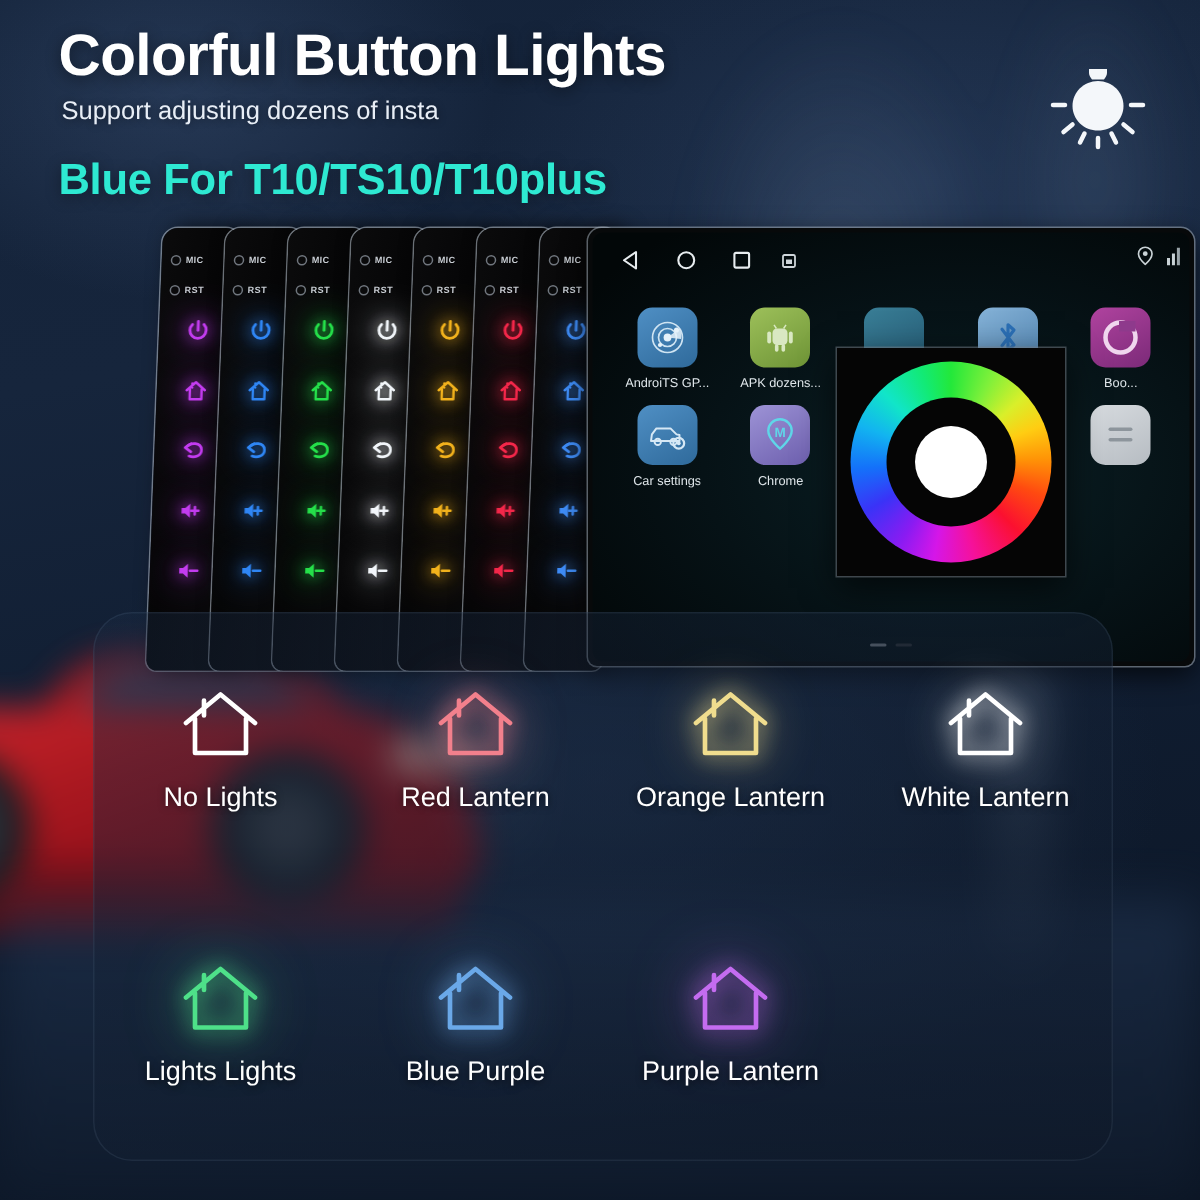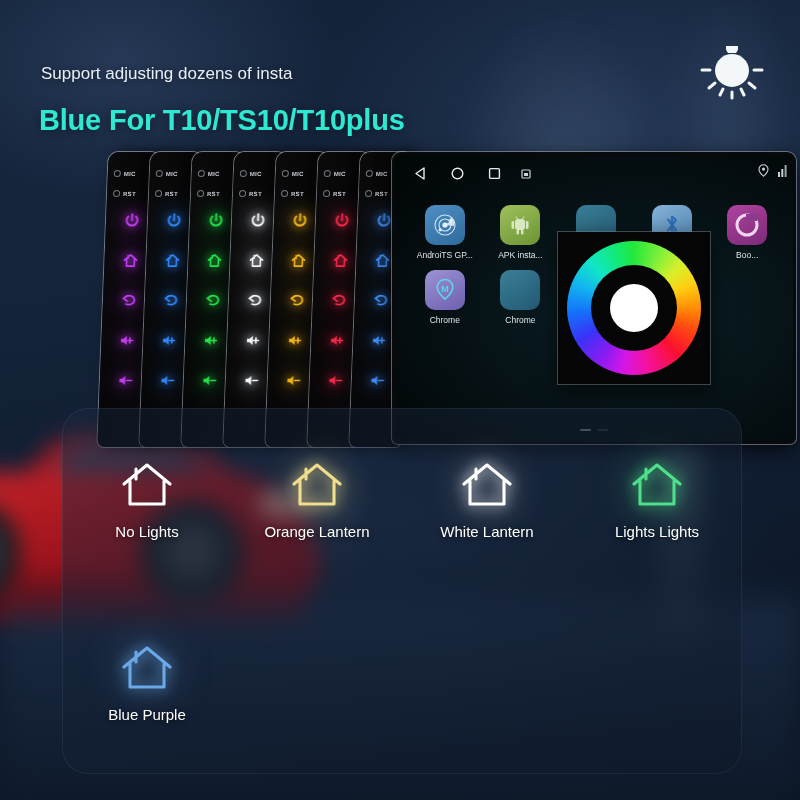--- a/index.html
+++ b/index.html
@@ -104,21 +104,21 @@
     border-radius:50%;background:#ffffff;}
 
   
   .legend{position:absolute;left:62px;top:408px;width:680px;height:366px;border-radius:26px;
     background:linear-gradient(160deg,rgba(26,42,66,.42),rgba(14,24,40,.50));
     box-shadow:inset 0 0 0 1px rgba(150,175,205,.10);}
   .lgrid{position:absolute;left:0;top:0;width:100%;height:100%;display:grid;
     grid-template-columns:repeat(4,1fr);grid-template-rows:repeat(2,1fr);}
   .lcell{display:flex;flex-direction:column;align-items:center;justify-content:center;}
   .lhouse{width:56px;height:50px;}
-  .llbl{margin-top:13px;font-size:15px;color:#ffffff;text-shadow:0 1px 5px rgba(0,0,0,.6);
+  .llbl{margin-top:13px;font-size:18px;color:#ffffff;text-shadow:0 1px 5px rgba(0,0,0,.6);
     white-space:nowrap;}
 </style>
 </head>
 <body>
 
 <div class="stage">
 
   <div class="bg"></div>
   <div class="bg-haze"></div>
 
@@ -128,20 +128,21 @@
     <div class="body"></div>
       <div class="skirt"></div>
     <div class="wheel w1"></div>
       <div class="wheel w2"></div>
       <div class="hl"></div>
   </div>
   <div class="floor"></div>
   <div class="streak s1"></div>
   <div class="streak s2"></div>
 
+  <div class="title">Colorful Button Lights</div>
   <div class="subtitle">Support adjusting dozens of insta</div>
   <div class="tagline">Blue For T10/TS10/T10plus</div>
 
   <svg class="bulb" viewBox="0 0 78 70">
     <g fill="#f4f7fa">
       <path d="M33 6h12v2.5c0 1.6-.6 2.4-1.2 3.3l-.8 1.2h-8l-.8-1.2c-.6-.9-1.2-1.7-1.2-3.3z"></path>
       <path d="M39 14c9.4 0 17 7.5 17 16.6C56 39.7 48.4 47 39 47s-17-7.3-17-16.4C22 21.5 29.6 14 39 14z"></path>
     </g>
     <g stroke="#f4f7fa" stroke-width="3" stroke-linecap="round">
       <line x1="9" y1="30" x2="17" y2="30"></line>
@@ -410,21 +411,21 @@
               <svg width="24" height="24" viewBox="0 0 24 24">
                 <rect x="7" y="6" width="10" height="11" rx="3" fill="#d9e8c2"></rect>
                 <rect x="3.5" y="8" width="2.6" height="8" rx="1.3" fill="#d9e8c2"></rect>
                 <rect x="17.9" y="8" width="2.6" height="8" rx="1.3" fill="#d9e8c2"></rect>
                 <rect x="8.6" y="16.5" width="2.4" height="5" rx="1.2" fill="#d9e8c2"></rect>
                 <rect x="13" y="16.5" width="2.4" height="5" rx="1.2" fill="#d9e8c2"></rect>
                 <line x1="8" y1="3.6" x2="9.6" y2="6" stroke="#d9e8c2" stroke-width="1"></line>
                 <line x1="16" y1="3.6" x2="14.4" y2="6" stroke="#d9e8c2" stroke-width="1"></line>
               </svg>
             </div>
-            <div class="applbl">APK insta...</div>
+            <div class="applbl">APK dozens...</div>
           </div>
 
           <div class="app">
             <div class="appicon" style="background:linear-gradient(150deg,#3a7f97,#245a74);"></div>
             <div class="applbl">Chrome</div>
           </div>
 
           <div class="app">
             <div class="appicon" style="background:linear-gradient(150deg,#86b3d8,#4f82af);">
               <svg width="22" height="24" viewBox="0 0 22 24">
@@ -437,20 +438,32 @@
           <div class="app">
             <div class="appicon" style="background:linear-gradient(150deg,#b0439f,#7b2a78);">
               <svg width="26" height="26" viewBox="0 0 26 26">
                 <circle cx="13" cy="13" r="10" fill="none" stroke="#f0d6ee" stroke-width="3"></circle>
                 <rect x="12" y="2" width="11" height="7" fill="#8e3a8c"></rect>
               </svg>
             </div>
             <div class="applbl">Boo...</div>
           </div>
 
+          <div class="app">
+            <div class="appicon" style="background:linear-gradient(150deg,#4f8fc4,#2f6a9b);">
+              <svg width="28" height="24" viewBox="0 0 28 24">
+                <path d="M3 16 L3.6 11.6 L6.6 7.6 L16 7.6 L20 11.6 L22 12 L22 16 Z" fill="none" stroke="#d6e8f5" stroke-width="1.3" stroke-linejoin="round"></path>
+                <circle cx="7.5" cy="16.6" r="2.1" fill="none" stroke="#d6e8f5" stroke-width="1.3"></circle>
+                <circle cx="18" cy="16.6" r="2.1" fill="none" stroke="#d6e8f5" stroke-width="1.3"></circle>
+                <circle cx="21.5" cy="17.5" r="3.6" fill="none" stroke="#d6e8f5" stroke-width="1.5"></circle>
+                <circle cx="21.5" cy="17.5" r="1.3" fill="#d6e8f5"></circle>
+              </svg>
+            </div>
+            <div class="applbl">Car settings</div>
+          </div>
 
           <div class="app">
             <div class="appicon" style="background:linear-gradient(150deg,#9d93d6,#6d5fae);">
               <svg width="22" height="26" viewBox="0 0 22 26">
                 <path d="M11 2.5c-4.3 0-7.8 3.4-7.8 7.6 0 5.5 7.8 12 7.8 12s7.8-6.5 7.8-12c0-4.2-3.5-7.6-7.8-7.6z" fill="none" stroke="#5fd6e8" stroke-width="1.6"></path>
                 <text x="11" y="14.5" font-family="Liberation Sans, sans-serif" font-size="9" font-weight="700" fill="#5fd6e8" text-anchor="middle">M</text>
               </svg>
             </div>
             <div class="applbl">Chrome</div>
           </div>
@@ -503,20 +516,26 @@
 
   <div class="legend">
     <div class="lgrid">
       <div class="lcell">
         <svg class="lhouse" viewBox="0 0 56 50">
           <path d="M5 24 L28 5 L51 24 M11 21 L11 44 L45 44 L45 21 M17 19 L17 9" fill="none" stroke="#ffffff" stroke-width="3.1" stroke-linecap="round" stroke-linejoin="round"></path>
         </svg>
         <div class="llbl">No Lights</div>
       </div>
       <div class="lcell">
+        <svg class="lhouse" viewBox="0 0 56 50" style="filter:drop-shadow(0 0 7px #f2808c) drop-shadow(0 0 16px rgba(242,128,140,.6));">
+          <path d="M5 24 L28 5 L51 24 M11 21 L11 44 L45 44 L45 21 M17 19 L17 9" fill="none" stroke="#f2808c" stroke-width="3.1" stroke-linecap="round" stroke-linejoin="round"></path>
+        </svg>
+        <div class="llbl">Red Lantern</div>
+      </div>
+      <div class="lcell">
         <svg class="lhouse" viewBox="0 0 56 50" style="filter:drop-shadow(0 0 7px #f0dd8e) drop-shadow(0 0 16px rgba(240,221,142,.6));">
           <path d="M5 24 L28 5 L51 24 M11 21 L11 44 L45 44 L45 21 M17 19 L17 9" fill="none" stroke="#f0dd8e" stroke-width="3.1" stroke-linecap="round" stroke-linejoin="round"></path>
         </svg>
         <div class="llbl">Orange Lantern</div>
       </div>
       <div class="lcell">
         <svg class="lhouse" viewBox="0 0 56 50" style="filter:drop-shadow(0 0 7px #ffffff) drop-shadow(0 0 16px rgba(255,255,255,.55));">
           <path d="M5 24 L28 5 L51 24 M11 21 L11 44 L45 44 L45 21 M17 19 L17 9" fill="none" stroke="#ffffff" stroke-width="3.1" stroke-linecap="round" stroke-linejoin="round"></path>
         </svg>
         <div class="llbl">White Lantern</div>
@@ -525,16 +544,22 @@
         <svg class="lhouse" viewBox="0 0 56 50" style="filter:drop-shadow(0 0 7px #4ee089) drop-shadow(0 0 18px rgba(78,224,137,.65));">
           <path d="M5 24 L28 5 L51 24 M11 21 L11 44 L45 44 L45 21 M17 19 L17 9" fill="none" stroke="#4ee089" stroke-width="3.1" stroke-linecap="round" stroke-linejoin="round"></path>
         </svg>
         <div class="llbl">Lights Lights</div>
       </div>
       <div class="lcell">
         <svg class="lhouse" viewBox="0 0 56 50" style="filter:drop-shadow(0 0 7px #6aa8e8) drop-shadow(0 0 18px rgba(106,168,232,.6));">
           <path d="M5 24 L28 5 L51 24 M11 21 L11 44 L45 44 L45 21 M17 19 L17 9" fill="none" stroke="#6aa8e8" stroke-width="3.1" stroke-linecap="round" stroke-linejoin="round"></path>
         </svg>
         <div class="llbl">Blue Purple</div>
+      </div>
+      <div class="lcell">
+        <svg class="lhouse" viewBox="0 0 56 50" style="filter:drop-shadow(0 0 8px #c46cf0) drop-shadow(0 0 20px rgba(196,108,240,.65));">
+          <path d="M5 24 L28 5 L51 24 M11 21 L11 44 L45 44 L45 21 M17 19 L17 9" fill="none" stroke="#c46cf0" stroke-width="3.1" stroke-linecap="round" stroke-linejoin="round"></path>
+        </svg>
+        <div class="llbl">Purple Lantern</div>
       </div>
     </div>
   </div>
 </div>
 
 </body></html>

